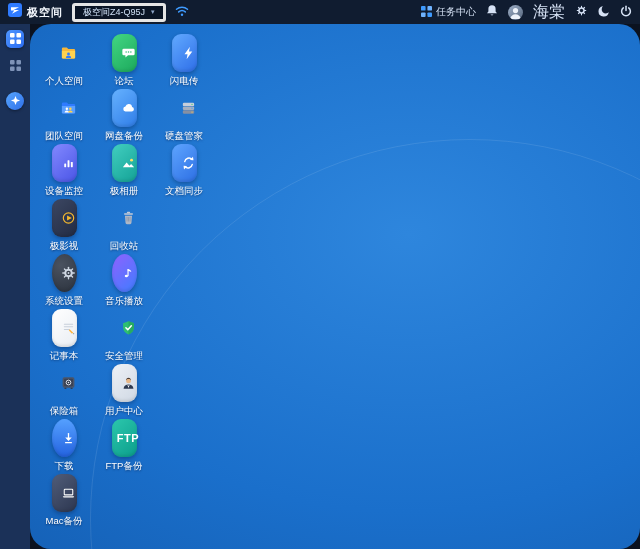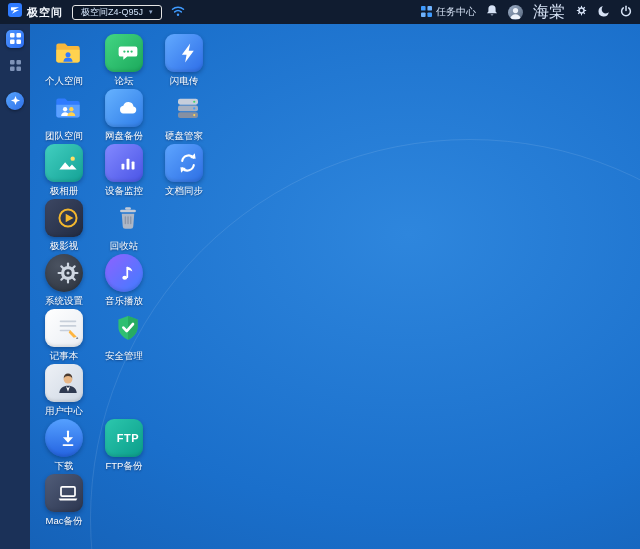--- a/index.html
+++ b/index.html
@@ -14,21 +14,21 @@
   .topbar {
     position:absolute; top:0; left:0; right:0; height:24px;
     background:var(--topbar-bg,#101c30);
     display:flex; align-items:center; gap:9px; padding:0 8px;
     color:#d6e2f5; z-index:5;
   }
   .brand { display:flex; align-items:center; gap:5px; }
   .brand-text { font-size:11px; font-weight:bold; color:#f2f6fc; letter-spacing:1px; }
   .device-pill {
     display:flex; align-items:flex-start; gap:6px;
-    background:#0a1424; border:1px solid #e5e5e5; border-radius:3px;
+    background:#0a1424; border:3px solid #e5e5e5; border-radius:3px;
     font-size:9px; color:#cfe0f5; padding:2px 8px; line-height:1;
   }
   .caret { font-size:7px; color:#8fa6c8; }
   .top-right { margin-left:auto; display:flex; align-items:center; gap:10px; }
   .task-center { display:flex; align-items:center; gap:4px; font-size:10px; color:#d6e2f5;text-align:center; }
   .iconbtn { display:flex; align-items:center; }
   .avatar {
     width:15px; height:15px; border-radius:50%; overflow:hidden;
     background:linear-gradient(135deg,#9fb0c8,#55657c);
     display:flex; align-items:flex-end; justify-content:center;
@@ -55,32 +55,33 @@
     box-shadow:0 1px 3px rgba(0,0,0,.4);
   }
   
   .desktop {
     position:absolute; top:24px; left:30px; right:0; bottom:0;
     background:radial-gradient(140% 115% at 62% 40%,
       var(--desktop-center,#2e86dd) 0%,
       var(--desktop-mid,#1a6fcb) 46%,
       var(--desktop-edge,#0f4f9c) 100%);
     overflow:hidden;
+    border-radius:21px;
   }
   .deco-ring {
     position:absolute; width:760px; height:760px; border-radius:50%;
     right:-210px; bottom:-350px;
     border:1.5px solid rgba(255,255,255,.10);
     pointer-events:none;
   }
   .grid { position:relative; padding-top:10px; display:flex; flex-direction:column; }
   .row { display:flex; padding-left:4px; height:55px; align-items:flex-start; }
   .app { width:60px; display:flex; flex-direction:column; align-items:center; }
   .tile {
-    width:38px; height:38px; border-radius:9px;
+    width:25px; height:38px; border-radius:9px;
     display:flex; align-items:center; justify-content:center;
     box-shadow:0 2px 4px rgba(0,25,70,.35), inset 0 -2px 3px rgba(0,0,0,.10);
     padding-left:8px;
   }
   .tile.flat { background:none !important; box-shadow:none; border-radius:0; }
   .tile.circle { border-radius:50%; }
   .label {
     margin-top:4px; font-size:9.5px; line-height:1.1; color:#fff;
     text-shadow:0 1px 2px rgba(0,20,60,.6); text-align:center;
     max-width:58px; white-space:nowrap;
@@ -294,37 +295,37 @@
                 <rect x="6" y="23" width="24" height="7" rx="2.5" fill="#8690a2"></rect>
                 <circle cx="25.5" cy="26.5" r="1.3" fill="#ffd24f"></circle>
               </svg>
           </div>
           <div class="label">硬盘管家</div>
         </div>
       </div>
 
       <div class="row">
         <div class="app">
-          <div class="tile bg-photo">
-            <svg viewBox="0 0 36 36" width="26" height="26">
-                <circle cx="24.5" cy="12" r="3" fill="#ffe066"></circle>
-                <path d="M6 27l8-10 6 7 3.5-4L30 27z" fill="#fff"></path>
-              </svg>
-          </div>
-          <div class="label">极相册</div>
-        </div>
-        <div class="app">
           <div class="tile bg-monitor">
             <svg viewBox="0 0 36 36" width="26" height="26">
                 <rect x="9" y="19" width="4" height="8" rx="1" fill="#fff"></rect>
                 <rect x="16" y="12" width="4" height="15" rx="1" fill="#fff"></rect>
                 <rect x="23" y="16" width="4" height="11" rx="1" fill="#fff"></rect>
               </svg>
           </div>
           <div class="label">设备监控</div>
+        </div>
+        <div class="app">
+          <div class="tile bg-photo">
+            <svg viewBox="0 0 36 36" width="26" height="26">
+                <circle cx="24.5" cy="12" r="3" fill="#ffe066"></circle>
+                <path d="M6 27l8-10 6 7 3.5-4L30 27z" fill="#fff"></path>
+              </svg>
+          </div>
+          <div class="label">极相册</div>
         </div>
         <div class="app">
           <div class="tile bg-docsync">
             <svg viewBox="0 0 36 36" width="26" height="26">
                 <path d="M10 15a9 9 0 0 1 15.5-4.5" stroke="#fff" stroke-width="3" fill="none" stroke-linecap="round"></path>
                 <path d="M27.5 4.5 28.5 12l-7.5-1z" fill="#fff"></path>
                 <path d="M26 21a9 9 0 0 1-15.5 4.5" stroke="#fff" stroke-width="3" fill="none" stroke-linecap="round"></path>
                 <path d="M8.5 31.5 7.5 24l7.5 1z" fill="#fff"></path>
               </svg>
           </div>
@@ -408,20 +409,33 @@
                 <path d="M18 3.5 29.5 7.8v8.7c0 7.3-4.6 12.6-11.5 15.5z" fill="#27ab62"></path>
                 <path d="M12.5 17.5l4 4.2 7.5-8.5" stroke="#fff" stroke-width="3.2" fill="none" stroke-linecap="round" stroke-linejoin="round"></path>
               </svg>
           </div>
           <div class="label">安全管理</div>
         </div>
       </div>
 
       <div class="row">
         <div class="app">
+          <div class="tile flat">
+            <svg viewBox="0 0 36 36" width="34" height="34">
+                <rect x="5.5" y="6" width="25" height="22" rx="3.5" fill="#4b5568"></rect>
+                <rect x="8.5" y="9" width="19" height="16" rx="2" fill="#3a4254"></rect>
+                <circle cx="18" cy="17" r="5" stroke="#dde3ec" stroke-width="2" fill="none"></circle>
+                <circle cx="18" cy="17" r="1.6" fill="#dde3ec"></circle>
+                <rect x="9.5" y="28" width="4" height="2.5" fill="#323a4a"></rect>
+                <rect x="22.5" y="28" width="4" height="2.5" fill="#323a4a"></rect>
+              </svg>
+          </div>
+          <div class="label">保险箱</div>
+        </div>
+        <div class="app">
           <div class="tile bg-user">
             <svg viewBox="0 0 36 36" width="34" height="34">
                 <circle cx="18" cy="13.5" r="5.2" fill="#e8b787"></circle>
                 <path d="M12.8 12.5c0-4 2.3-5.8 5.2-5.8s5.2 1.8 5.2 5.8c-1.5-2.2-2.5-3-5.2-3s-3.7.8-5.2 3z" fill="#4a3a30"></path>
                 <path d="M7.5 30c.5-6 5-8.7 10.5-8.7S28 24 28.5 30z" fill="#2e3950"></path>
                 <path d="M15.5 21.5 18 24l2.5-2.5-2.5 7z" fill="#fff"></path>
               </svg>
           </div>
           <div class="label">用户中心</div>
         </div>

